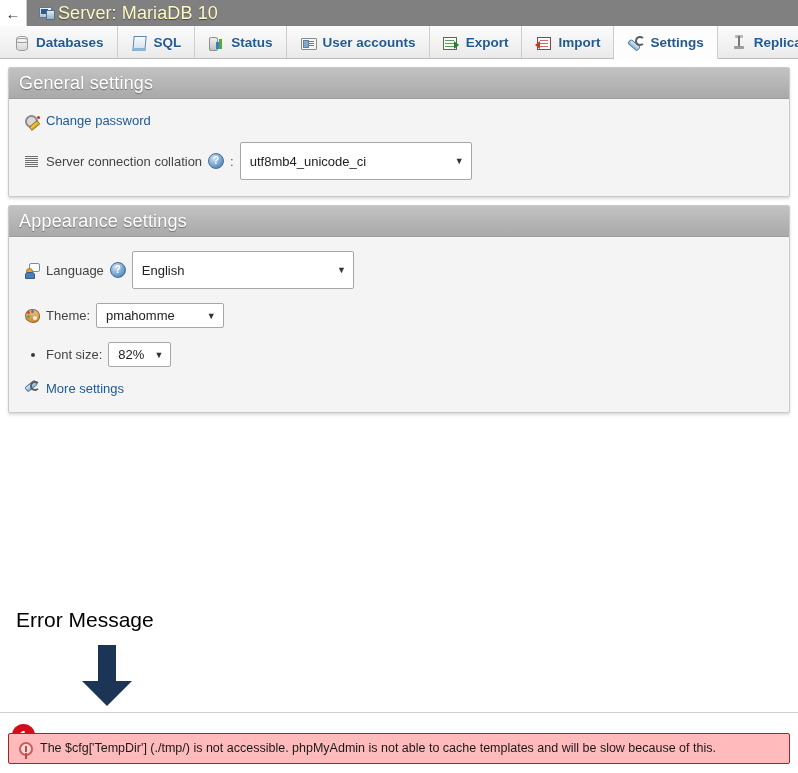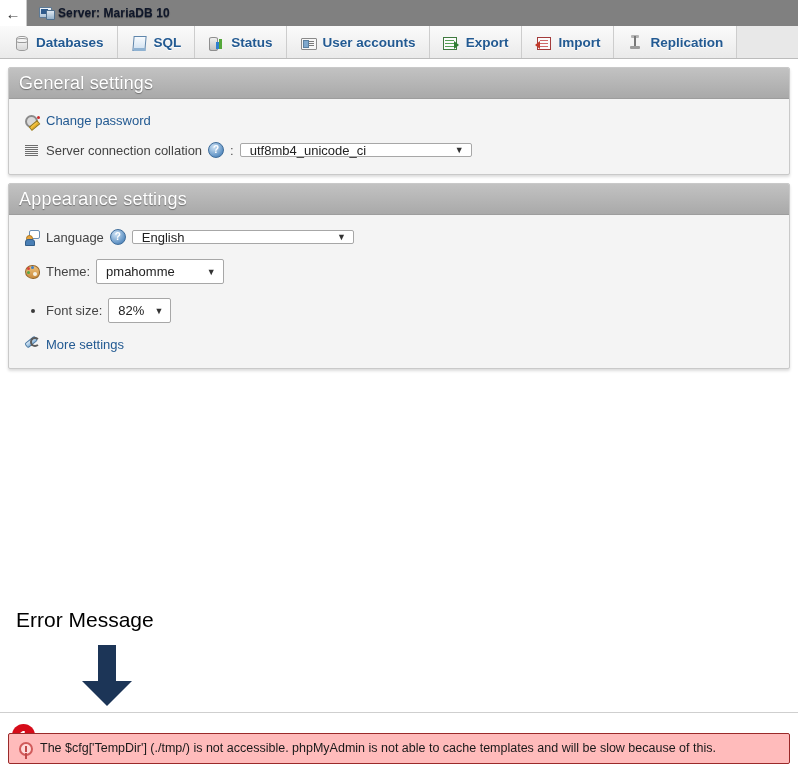--- a/index.html
+++ b/index.html
@@ -19,21 +19,21 @@
   }
   .backbtn{
     width:26px;height:26px;background:#ffffff;
     display:flex;align-items:center;justify-content:center;
     color:#333;font-size:15px;line-height:1;
     border-right:1px solid #c9c9c9;
     cursor:pointer;flex:0 0 auto;
   }
   .title-wrap{display:flex;align-items:center;padding-left:12px;gap:5px;}
   .title-text{
-    color:#0f172a;font-size:12px;font-weight:bold;
+    color:#fef9c3;font-size:18px;font-weight:normal;
     text-shadow:0 1px 1px rgba(0,0,0,.45);
     letter-spacing:.1px;white-space:nowrap;
   }
 
   
   .ico-server{width:14px;height:12px;position:relative;display:inline-block;}
   .ico-server .scr{
     position:absolute;left:0;top:0;width:11px;height:9px;
     background:linear-gradient(#eef3f8,#aec4d8);
     border:1px solid #5d7a96;border-radius:1px;
@@ -161,21 +161,21 @@
     width:14px;height:14px;border-radius:50%;
     background:radial-gradient(circle at 35% 30%,#cfe3f5,#5f92c4 70%,#3c6c9c);
     border:1px solid #3f6d9b;
     color:#ffffff;font-size:10px;font-weight:bold;
     display:flex;align-items:center;justify-content:center;
     line-height:1;flex:0 0 auto;cursor:pointer;
   }
 
   
   .sel{
-    height:14px;box-sizing:border-box;
+    height:38px;box-sizing:border-box;
     background:#ffffff;border:1px solid #a7a7a7;
     border-radius:2px;
     display:flex;align-items:center;justify-content:space-between;
     padding:0 7px 0 9px;
     font-size:13px;color:#222;cursor:pointer;gap:10px;
   }
   .sel .caret{font-size:9px;color:#333;}
   .sel-collation{width:232px;}
   .sel-language{width:222px;}
   .sel-theme{width:auto;min-width:96px;height:25px;gap:32px;}
@@ -321,20 +321,27 @@
   </div>
 
   <div class="tab">
     <span class="ti ti-im">
       <span class="sheet"></span>
         <span class="arr"></span>
     </span>
     <span class="tab-label">Import</span>
   </div>
 
+  <div class="tab active">
+    <span class="ti ti-se">
+      <span class="wr"></span>
+        <span class="hd"></span>
+    </span>
+    <span class="tab-label">Settings</span>
+  </div>
 
   <div class="tab">
     <span class="ti ti-rp">
       <span class="top"></span>
         <span class="bar"></span>
         <span class="base"></span>
     </span>
     <span class="tab-label">Replication</span>
   </div>
 

